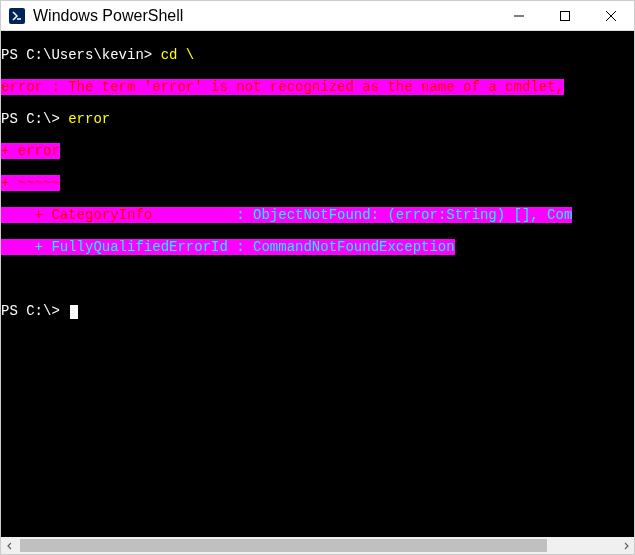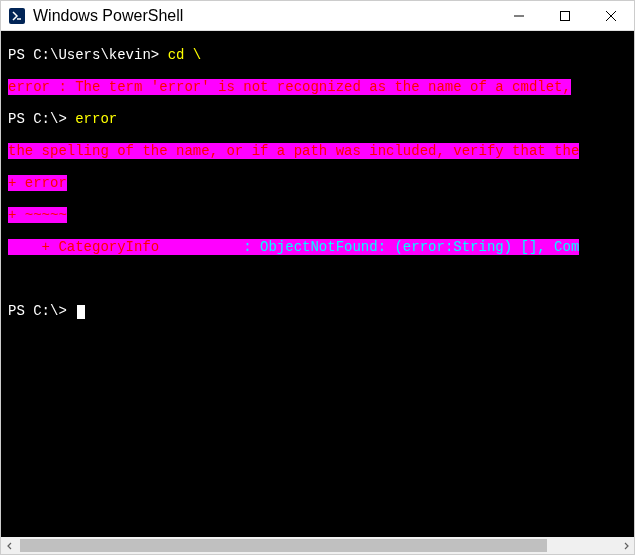--- a/index.html
+++ b/index.html
@@ -62,21 +62,20 @@
       height: calc(100% - 30px - 17px);
       font-family: 'Consolas', 'Courier New', monospace;
       font-size: 14px;
       line-height: 16px;
       color: #fff;
       overflow: hidden;
       white-space: pre;
     }
     .line {
       white-space: pre;
-      padding-left: 7px;
     }
     .prompt-prefix {
       color: #fff;
     }
     .cmd-yellow {
       color: #ffff00;
     }
     .err-block {
       color: #ff0000;
       background: #ff00ff;
@@ -155,24 +154,24 @@
           <line x1="10" y1="0" x2="0" y2="10" stroke="#000" stroke-width="1"></line>
         </svg>
     </div>
   </div>
 </div>
 
 <div class="terminal">
 <div class="line"><span class="prompt-prefix">PS C:\Users\kevin&gt;</span><span class="cmd-yellow"> cd \</span></div>
 <div class="line"><span class="err-block err-red">error : The term 'error' is not recognized as the name of a cmdlet,</span></div>
 <div class="line"><span class="prompt-prefix">PS C:\&gt;</span><span class="cmd-yellow"> error</span></div>
-<div class="line"><span class="err-block err-red">the spelling of the name, or if a path was included, verify that the</span></div>
 <div class="line"><span class="err-block err-red">+ error</span></div>
 <div class="line"><span class="err-block err-red">+ ~~~~~</span></div>
 <div class="line"><span class="err-block err-red">    + CategoryInfo</span><span class="err-block err-cyan">          : ObjectNotFound: (error:String) [], Com</span></div>
+<div class="line"><span class="err-block err-cyan">    + FullyQualifiedErrorId : CommandNotFoundException</span></div>
 <div class="line"> </div>
 <div class="line"><span class="prompt-prefix">PS C:\&gt; </span><span class="cursor"></span></div>
 </div>
 
 <div class="scrollbar-h">
   <div class="scroll-arrow">
     <svg width="8" height="8" viewBox="0 0 8 8">
         <path d="M5 1 L2 4 L5 7" stroke="#606060" stroke-width="1.2" fill="none"></path>
       </svg>
   </div>

